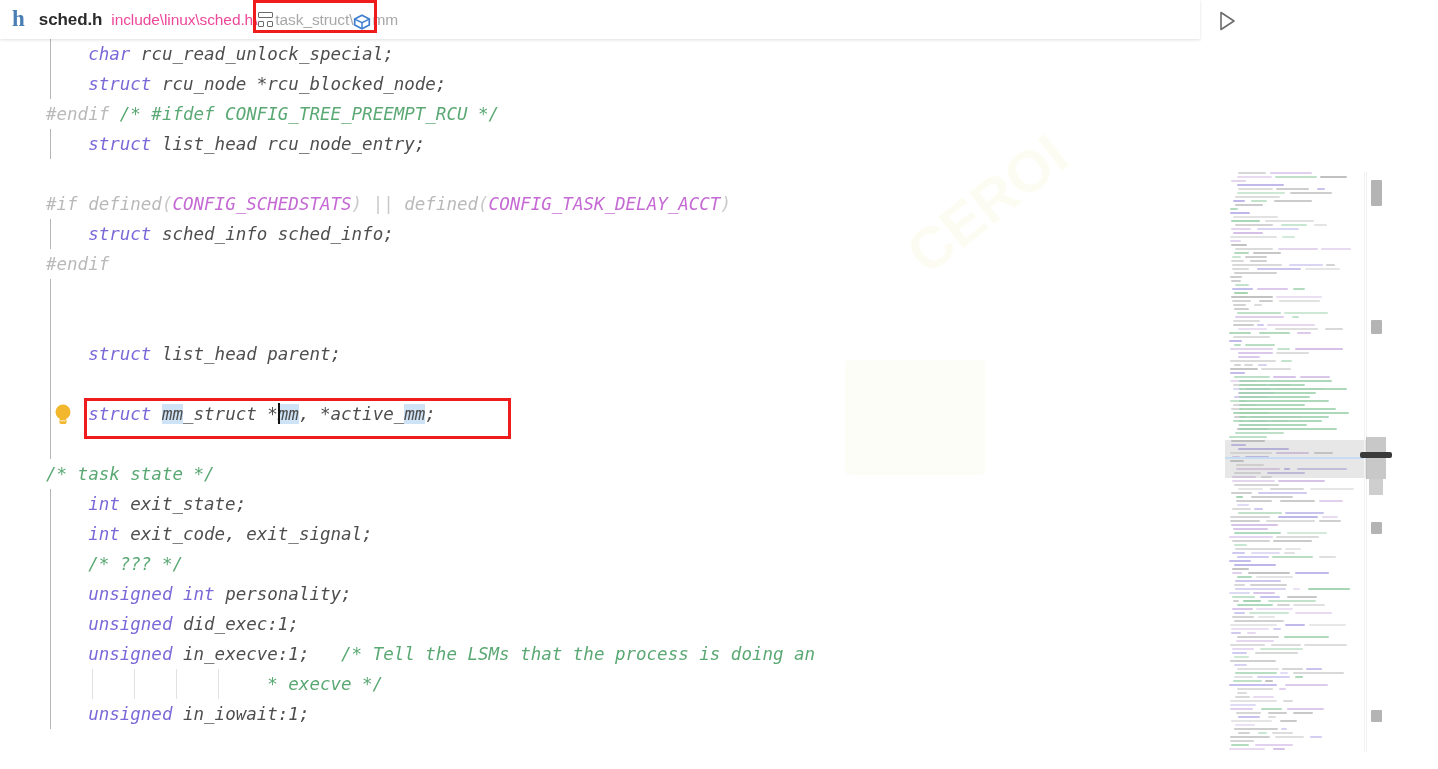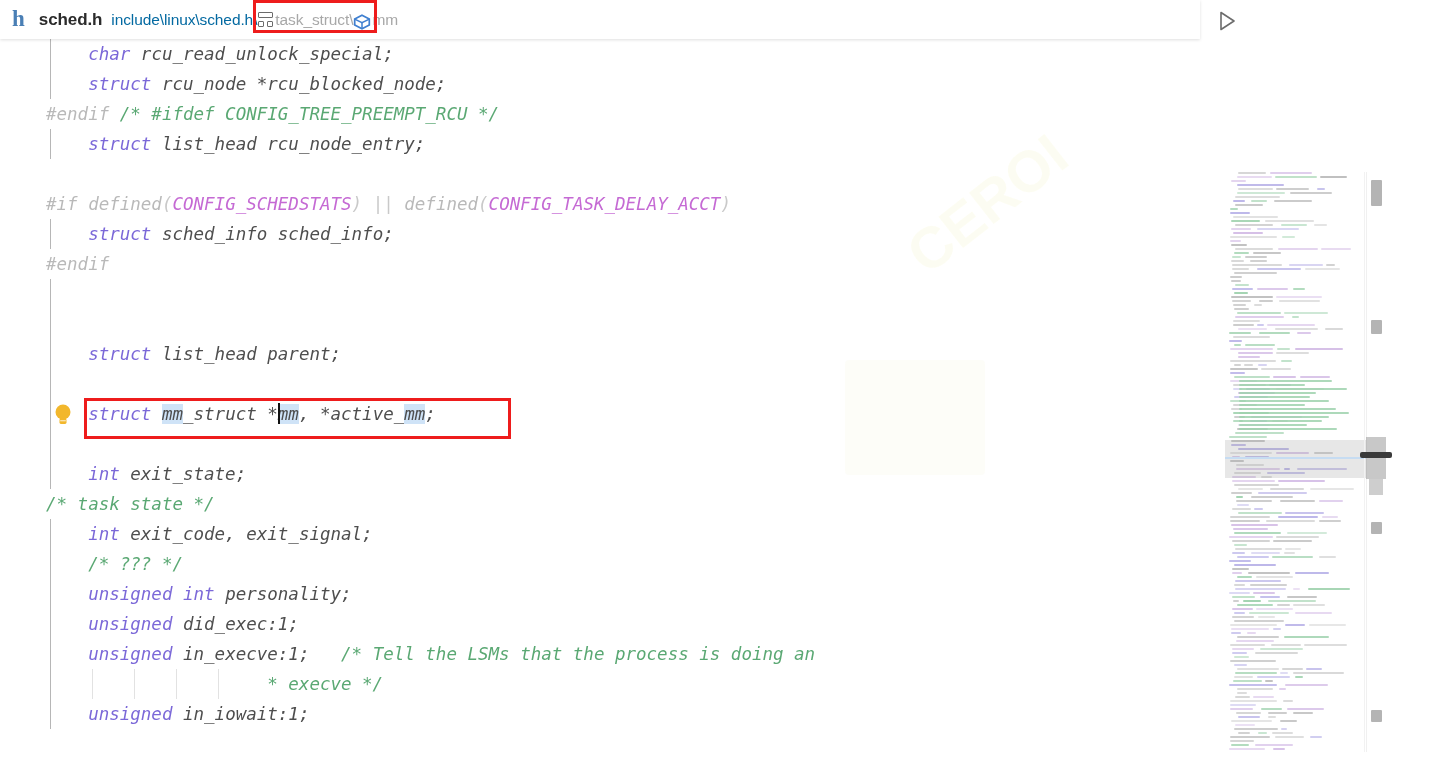--- a/index.html
+++ b/index.html
@@ -39,21 +39,21 @@
   #file-name {
     margin-left: 14px;
     font-size: 17px;
     font-weight: 700;
     color: #2b2b2b;
     letter-spacing: -0.1px;
   }
   #bc-path {
     margin-left: 9px;
     font-size: 15.5px;
-    color: #0369a1;
+    color: #ec4899;
     letter-spacing: -0.1px;
     white-space: pre;
   }
   #bc-struct-group {
     display: flex;
     align-items: center;
     position: relative;
     margin-left: 0px;
   }
   #bc-struct-highlight {
@@ -338,22 +338,22 @@
       <div class="line"><span class="plain"></span></div>
       <div class="line"><span class="pp">#if </span><span class="pp">defined</span><span class="op">(</span><span class="macro">CONFIG_SCHEDSTATS</span><span class="op">)</span><span class="op"> || </span><span class="pp">defined</span><span class="op">(</span><span class="macro">CONFIG_TASK_DELAY_ACCT</span><span class="op">)</span></div>
       <div class="line"><span class="guide strong" style="left: 50px;"></span><span class="plain">    </span><span class="kw">struct</span><span class="plain"> sched_info sched_info;</span></div>
       <div class="line"><span class="pp">#endif</span></div>
       <div class="line"><span class="guide strong" style="left: 50px;"></span><span class="plain"></span></div>
       <div class="line"><span class="guide strong" style="left: 50px;"></span><span class="plain"></span></div>
       <div class="line"><span class="guide strong" style="left: 50px;"></span><span class="plain">    </span><span class="kw">struct</span><span class="plain"> list_head parent;</span></div>
       <div class="line"><span class="guide strong" style="left: 50px;"></span><span class="plain"></span></div>
       <div class="line"><span class="guide strong" style="left: 50px;"></span><span class="plain">    </span><span class="kw">struct</span><span class="plain"> </span><span class="plain hl">mm</span><span class="plain">_struct *</span><span id="caret"></span><span class="plain hl">mm</span><span class="plain">, *active_</span><span class="plain hl">mm</span><span class="plain">;</span></div>
       <div class="line"><span class="guide strong" style="left: 50px;"></span><span class="plain"></span></div>
+      <div class="line"><span class="cmt">/* task state */</span></div>
       <div class="line"><span class="guide strong" style="left: 50px;"></span><span class="plain">    </span><span class="kw">int</span><span class="plain"> exit_state;</span></div>
-      <div class="line"><span class="cmt">/* task state */</span></div>
       <div class="line"><span class="guide strong" style="left: 50px;"></span><span class="plain">    </span><span class="kw">int</span><span class="plain"> exit_code, exit_signal;</span></div>
       <div class="line"><span class="guide strong" style="left: 50px;"></span><span class="plain">    </span><span class="cmt">/* ??? */</span></div>
       <div class="line"><span class="guide strong" style="left: 50px;"></span><span class="plain">    </span><span class="kw">unsigned</span><span class="plain"> </span><span class="kw">int</span><span class="plain"> personality;</span></div>
       <div class="line"><span class="guide strong" style="left: 50px;"></span><span class="plain">    </span><span class="kw">unsigned</span><span class="plain"> did_exec:1;</span></div>
       <div class="line"><span class="guide strong" style="left: 50px;"></span><span class="plain">    </span><span class="kw">unsigned</span><span class="plain"> in_execve:1;   </span><span class="cmt">/* Tell the LSMs that the process is doing an</span></div>
       <div class="line"><span class="guide strong" style="left: 50px;"></span><span class="guide" style="left: 92px;"></span><span class="guide" style="left: 134px;"></span><span class="guide" style="left: 176px;"></span><span class="guide" style="left: 218px;"></span><span class="plain">                     </span><span class="cmt">* execve */</span></div>
       <div class="line"><span class="guide strong" style="left: 50px;"></span><span class="plain">    </span><span class="kw">unsigned</span><span class="plain"> in_iowait:1;</span></div>
     </div>
 </div>
 

